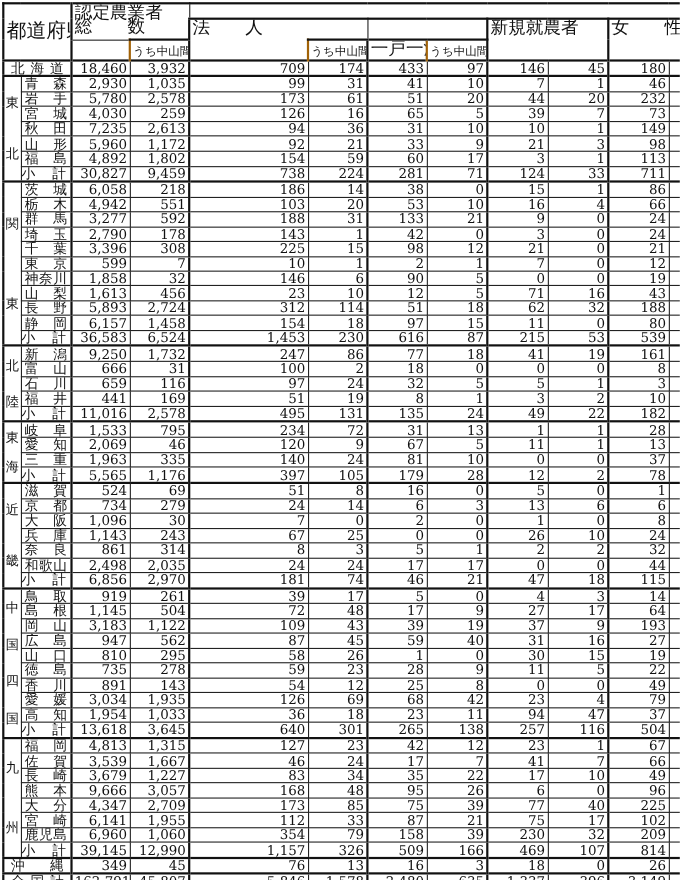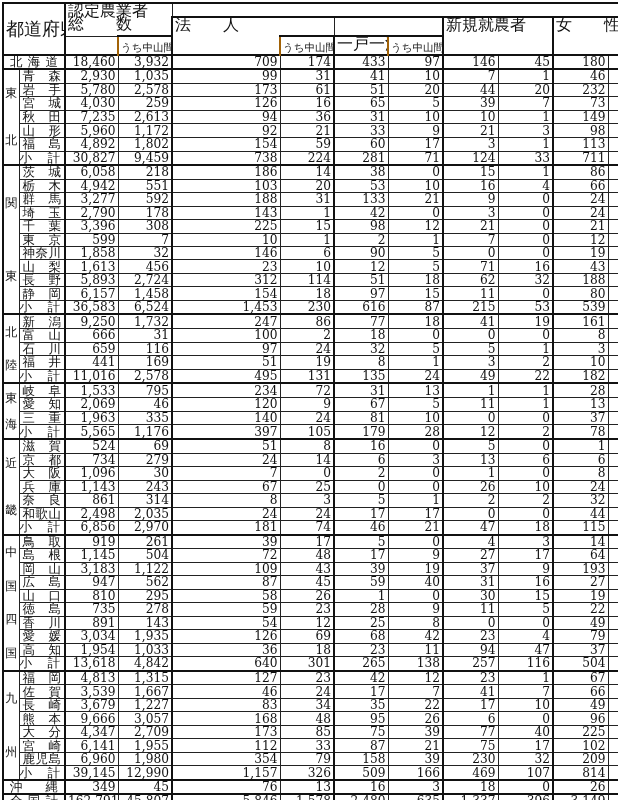--- a/index.html
+++ b/index.html
@@ -669,21 +669,21 @@
           <td class="thickL">23</td>
           <td>11</td>
           <td class="thickL">94</td>
           <td>47</td>
           <td class="thickL">37</td>
           <td>26</td>
         </tr>
         <tr class="subtotal">
           <td class="pref">小計</td>
           <td class="thickL">13,618</td>
-          <td>4,842</td>
+          <td>3,645</td>
           <td class="thickL" colspan="1">640</td>
           <td>301</td>
           <td class="thickL">265</td>
           <td>138</td>
           <td class="thickL">257</td>
           <td>116</td>
           <td class="thickL">504</td>
           <td>229</td>
         </tr>
         <tr class="grouptop">
@@ -766,21 +766,21 @@
           <td class="thickL">87</td>
           <td>21</td>
           <td class="thickL">75</td>
           <td>17</td>
           <td class="thickL">102</td>
           <td>46</td>
         </tr>
         <tr>
           <td class="pref">鹿児島</td>
           <td class="thickL">6,960</td>
-          <td>1,980</td>
+          <td>1,060</td>
           <td class="thickL" colspan="1">354</td>
           <td>79</td>
           <td class="thickL">158</td>
           <td>39</td>
           <td class="thickL">230</td>
           <td>32</td>
           <td class="thickL">209</td>
           <td>20</td>
         </tr>
         <tr class="subtotal">

